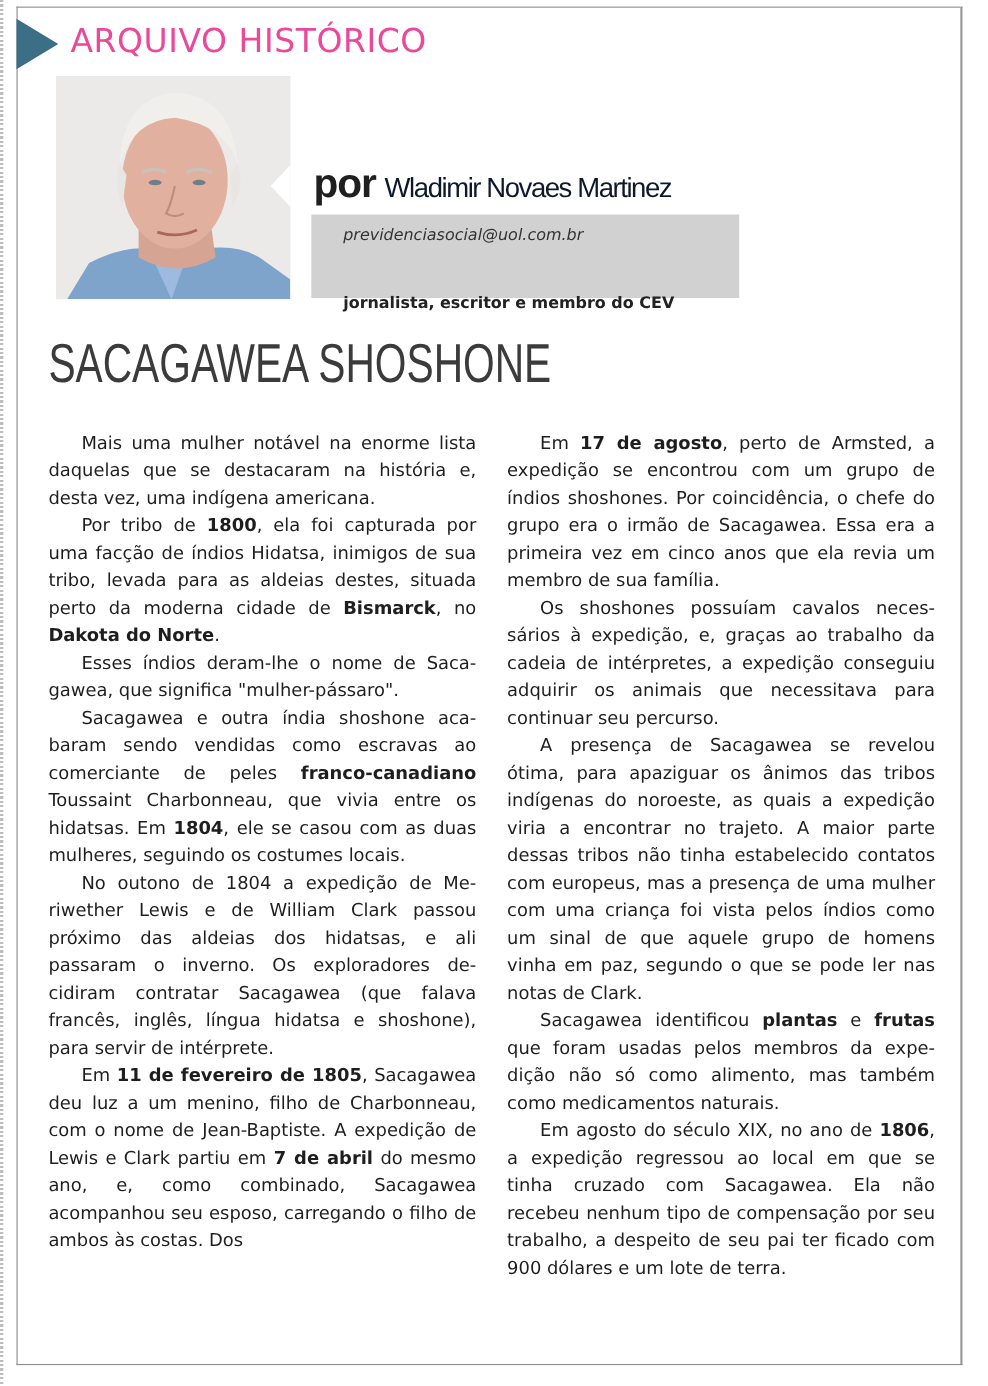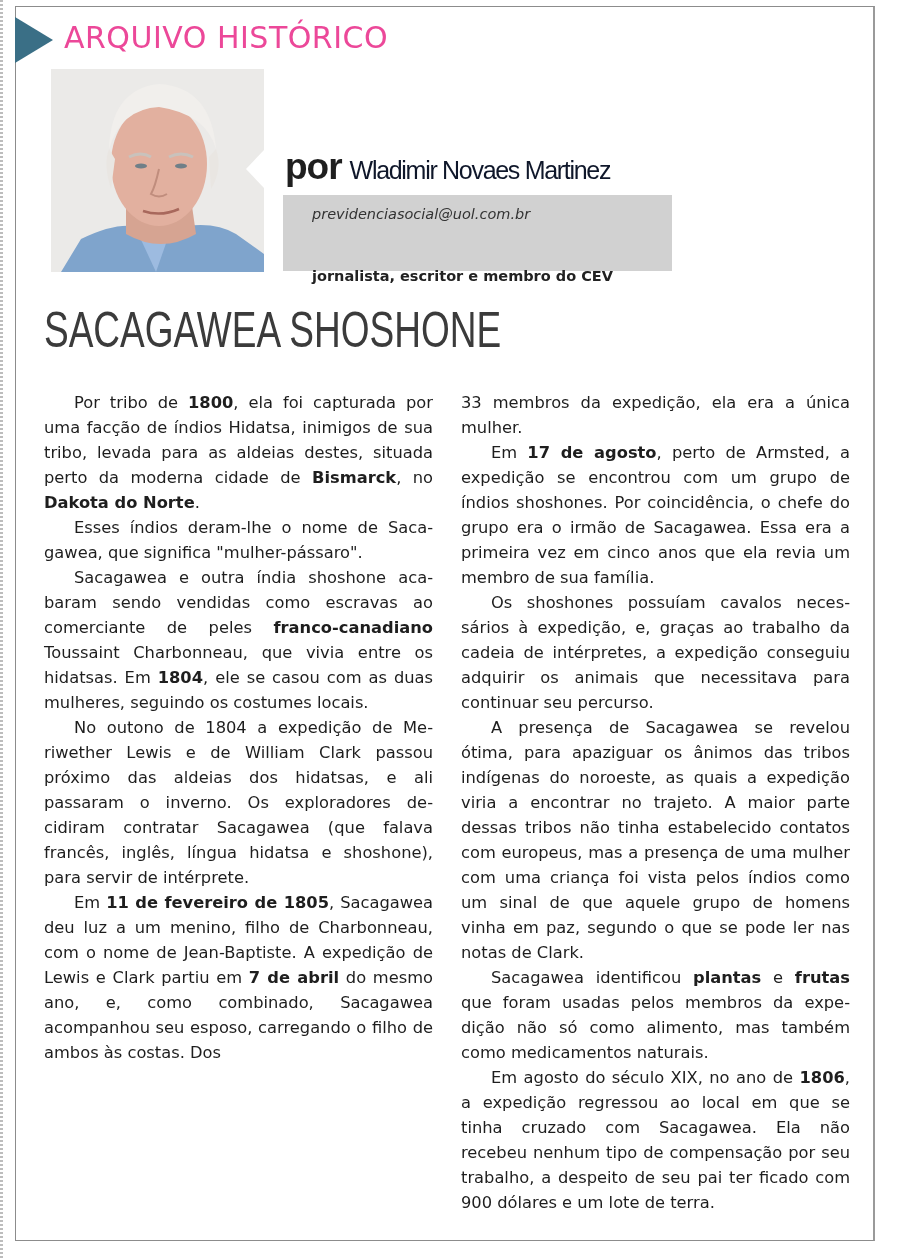--- a/index.html
+++ b/index.html
@@ -81,26 +81,26 @@
   <span class="por">por</span><span class="name">Wladimir Novaes Martinez</span>
 </div>
 
 <div class="info-box"></div>
 <div class="email">previdenciasocial@uol.com.br</div>
 <div class="role">jornalista, escritor e membro do CEV</div>
 
 <h1 class="headline" style="margin:0;font-weight:normal;">SACAGAWEA SHOSHONE</h1>
 
 <div class="col col-left" id="col-left">
+    <p><span>Mais uma mulher notável na enorme lista daquelas que se destacaram na histó­ria e, desta vez, uma indígena americana.</span></p>
     <p><span>Por tribo de </span><b>1800</b><span>, ela foi capturada por uma facção de índios Hidatsa, inimigos de sua tribo, levada para as aldeias destes, situada perto da moderna cidade de </span><b>Bis­marck</b><span>, no </span><b>Dakota do Norte</b><span>.</span></p>
     <p><span>Esses índios deram-lhe o nome de Saca­gawea, que significa "mulher-pássaro".</span></p>
     <p><span>Sacagawea e outra índia shoshone aca­baram sendo vendidas como escravas ao comerciante de peles </span><b>franco-canadiano</b><span> Toussaint Charbonneau, que vivia entre os hidatsas. Em </span><b>1804</b><span>, ele se casou com as duas mulheres, seguindo os costumes lo­cais.</span></p>
     <p><span>No outono de 1804 a expedição de Me­riwether Lewis e de William Clark passou próximo das aldeias dos hidatsas, e ali passaram o inverno. Os exploradores de­cidiram contratar Sacagawea (que falava francês, inglês, língua hidatsa e shoshone), para servir de intérprete.</span></p>
     <p><span>Em </span><b>11 de fevereiro de 1805</b><span>, Sacaga­wea deu luz a um menino, filho de Char­bonneau, com o nome de Jean-Baptiste. A expedição de Lewis e Clark partiu em </span><b>7 de abril</b><span> do mesmo ano, e, como combinado, Sacagawea acompanhou seu esposo, car­regando o filho de ambos às costas. Dos</span></p>
   </div>
 <div class="col col-right" id="col-right">
-    <p class="cont"><span>33 membros da expedição, ela era a única mulher.</span></p>
     <p><span>Em </span><b>17 de agosto</b><span>, perto de Armsted, a expedição se encontrou com um grupo de índios shoshones. Por coincidência, o chefe do grupo era o irmão de Sacagawea. Essa era a primeira vez em cinco anos que ela revia um membro de sua família.</span></p>
     <p><span>Os shoshones possuíam cavalos neces­sários à expedição, e, graças ao trabalho da cadeia de intérpretes, a expedição con­seguiu adquirir os animais que necessitava para continuar seu percurso.</span></p>
     <p><span>A presença de Sacagawea se revelou ótima, para apaziguar os ânimos das tribos indígenas do noroeste, as quais a expedi­ção viria a encontrar no trajeto. A maior parte dessas tribos não tinha estabelecido contatos com europeus, mas a presença de uma mulher com uma criança foi vista pelos índios como um sinal de que aquele grupo de homens vinha em paz, segundo o que se pode ler nas notas de Clark.</span></p>
     <p><span>Sacagawea identificou </span><b>plantas</b><span> e </span><b>frutas</b><span> que foram usadas pelos membros da expe­dição não só como alimento, mas também como medicamentos naturais.</span></p>
     <p><span>Em agosto do século XIX, no ano de </span><b>1806</b><span>, a expedição regressou ao local em que se tinha cruzado com Sacagawea. Ela não recebeu nenhum tipo de compensação por seu trabalho, a despeito de seu pai ter ficado com 900 dólares e um lote de terra.</span></p>
   </div>
 
 </body></html>

